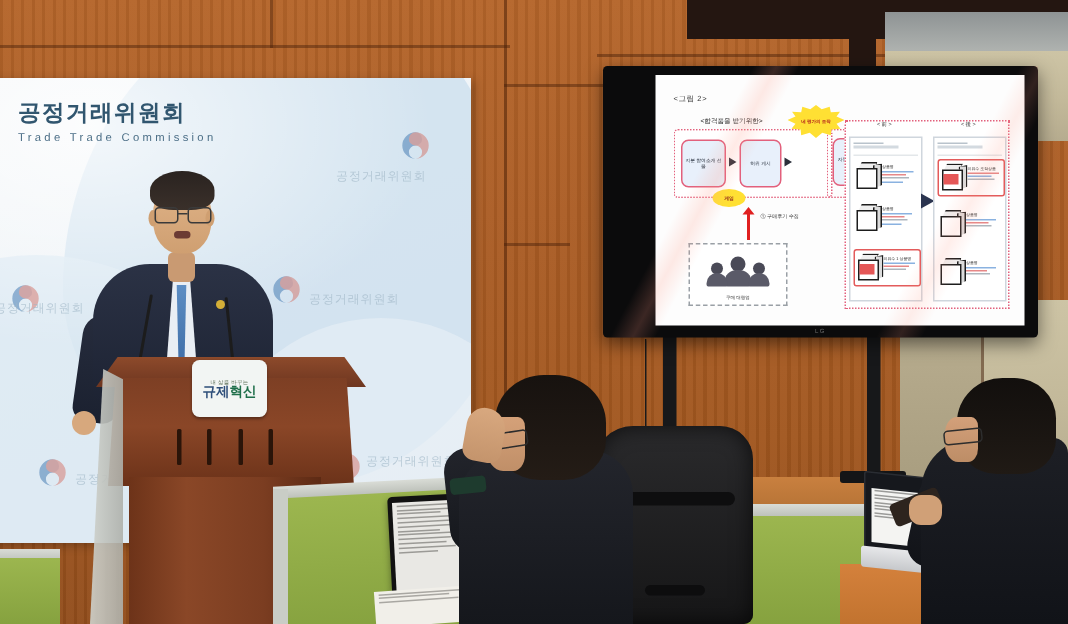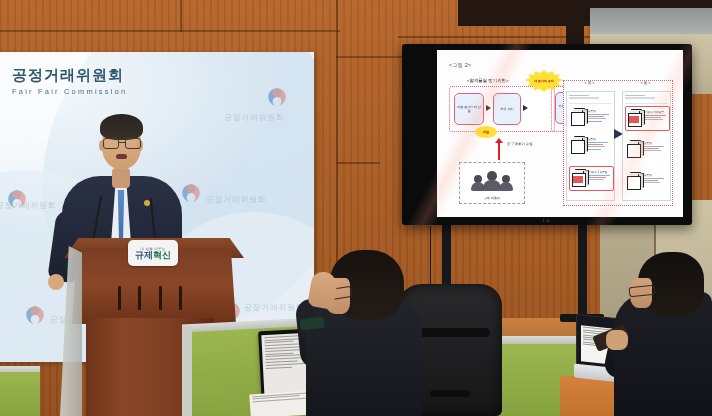--- a/index.html
+++ b/index.html
@@ -46,21 +46,21 @@
     background:linear-gradient(180deg,#7d3f24 0%,#8a4627 45%,#6b3219 100%);
     clip-path:polygon(3% 0,97% 0,100% 100%,0 100%);}
   .podium-body{position:absolute;left:86px;top:318px;width:128px;height:98px;
     background:linear-gradient(90deg,#6d3319 0%,#8a4727 30%,#7b3d21 70%,#5d2a14 100%);}
   .podium-side{position:absolute;left:60px;top:246px;width:22px;height:170px;
     background:linear-gradient(90deg,#cfd2cc 0%,#aeb0aa 100%);opacity:.9;
     clip-path:polygon(40% 0,100% 4%,100% 100%,0 100%);}
   .podium-slots{position:absolute;left:118px;top:286px;width:64px;height:24px;
     display:flex;justify-content:space-between;}
   .podium-slots i{display:block;width:3px;height:100%;background:#2a1409;border-radius:1px;}
-  .placard{position:absolute;left:128px;top:240px;width:50px;height:26px;
+  .placard{position:absolute;left:128px;top:240px;width:50px;height:38px;
     background:#f2f5f3;border-radius:5px;
     display:flex;flex-direction:column;align-items:center;justify-content:center;
     box-shadow:0 1px 2px rgba(0,0,0,.35);}
   .placard .top{font-size:3.6px;color:#5c6f58;letter-spacing:.2px;}
   .placard .main{font-size:9px;font-weight:700;color:#2f4f7a;line-height:1;}
   .placard .main .hl{color:#1f6f4a;}
   .mic{position:absolute;background:#1c1c1c;border-radius:2px;}
 
   
   .sp-torso{position:absolute;left:62px;top:176px;width:120px;height:92px;
@@ -229,21 +229,21 @@
   <div class="floor" style="left:396px;top:318px;width:316px;height:28px;"></div>
 
   <div class="banner">
     <div class="swirl-a"></div>
     <div class="swirl-b"></div>
     <div class="swirl-c"></div>
     <div class="glow"></div>
 
     <div class="banner-title">
       <div class="kr">공정거래위원회</div>
-      <div class="en">Fair Fair Commission</div>
+      <div class="en">Trade Trade Commission</div>
     </div>
 
     <svg class="emblem" style="left:12px;top:136px;" viewBox="0 0 40 40">
       <path d="M20 4a16 16 0 1 0 0 32 8 8 0 0 1 0-16 8 8 0 0 0 0-16z" fill="#4a7fb5"></path>
       <path d="M20 4a16 16 0 0 1 0 32 8 8 0 0 0 0-16 8 8 0 0 1 0-16z" fill="#d2695c" opacity=".85"></path>
     </svg>
     <svg class="emblem" style="left:186px;top:130px;" viewBox="0 0 40 40">
       <path d="M20 4a16 16 0 1 0 0 32 8 8 0 0 1 0-16 8 8 0 0 0 0-16z" fill="#4a7fb5"></path>
       <path d="M20 4a16 16 0 0 1 0 32 8 8 0 0 0 0-16 8 8 0 0 1 0-16z" fill="#d2695c" opacity=".85"></path>
     </svg>

